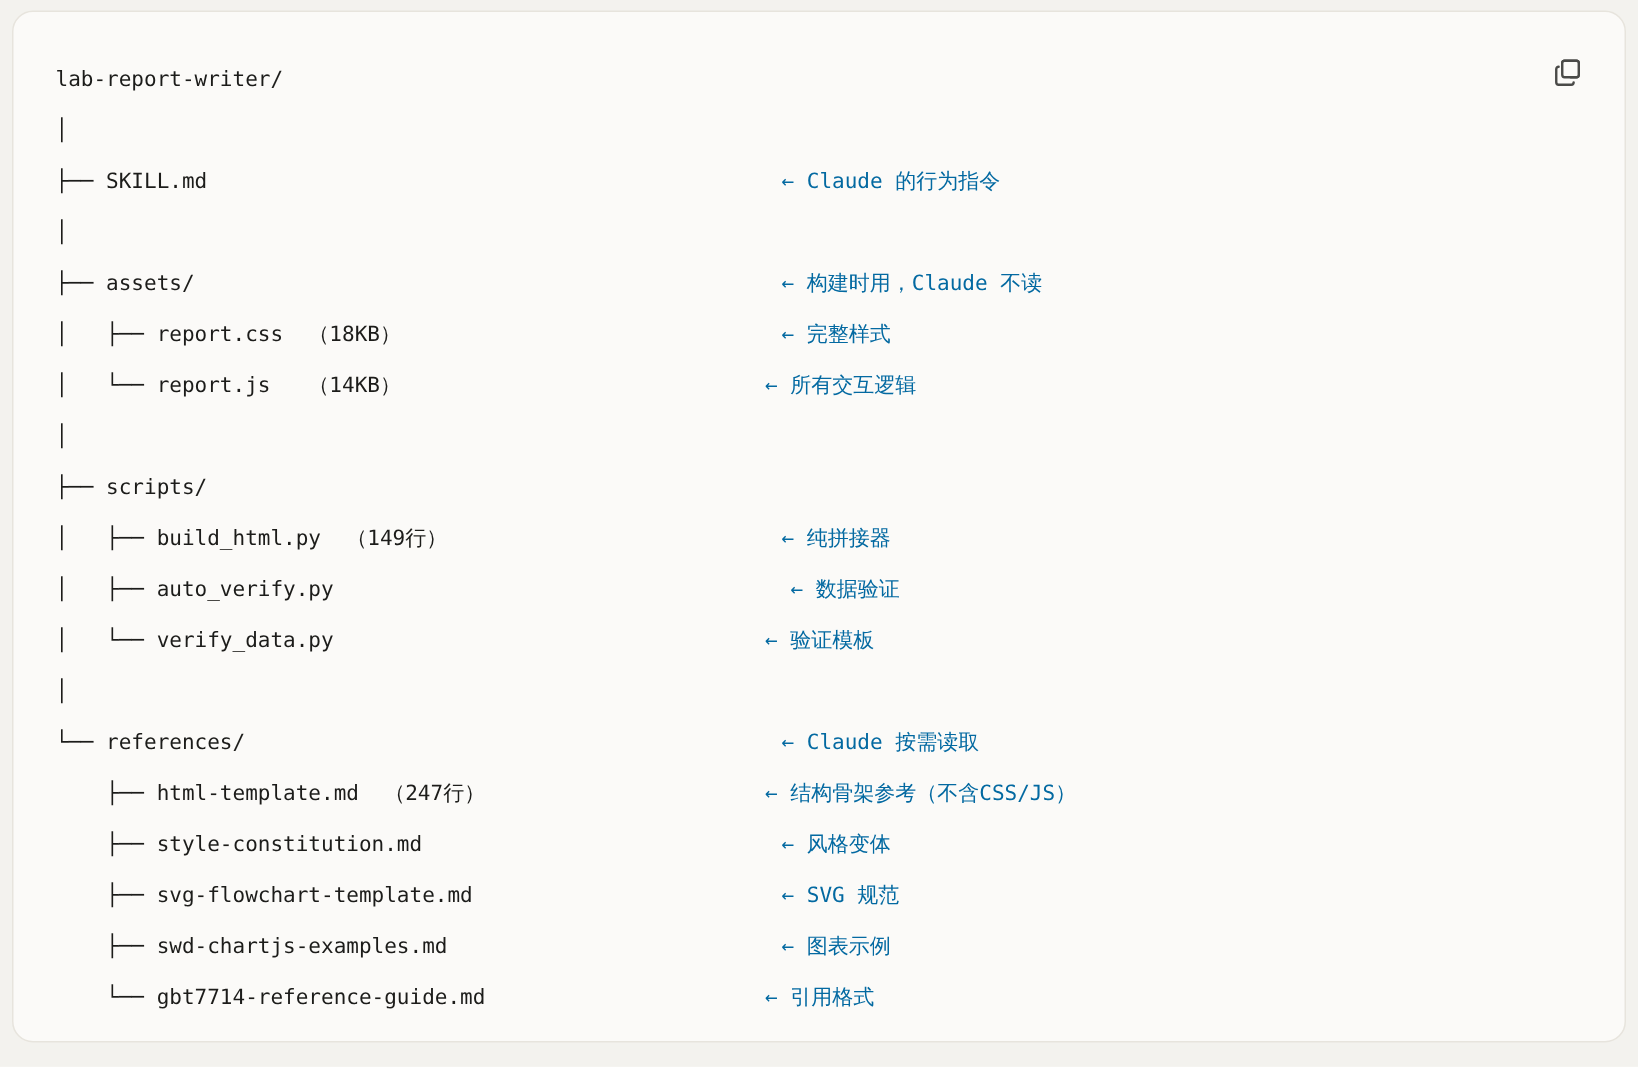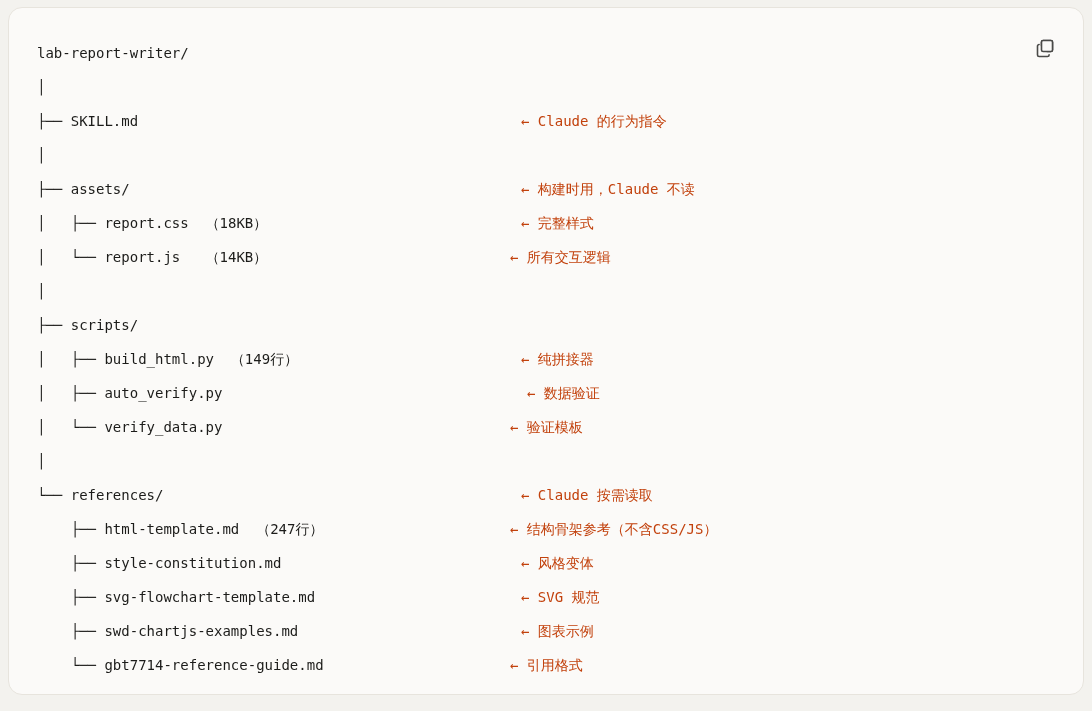--- a/index.html
+++ b/index.html
@@ -64,21 +64,21 @@
     white-space: pre;
   }
 
   .tree-line .node {
     white-space: pre;
   }
 
   .tree-line .comment {
     position: absolute;
     white-space: pre;
-    color: #c2410c;
+    color: #0369a1;
   }
 </style>
 </head>
 <body>
 
 <div class="code-card">
 
   <button class="copy-button">
     <span>
       <svg width="21" height="21" viewBox="0 0 21 21" fill="none" xmlns="http://www.w3.org/2000/svg">

